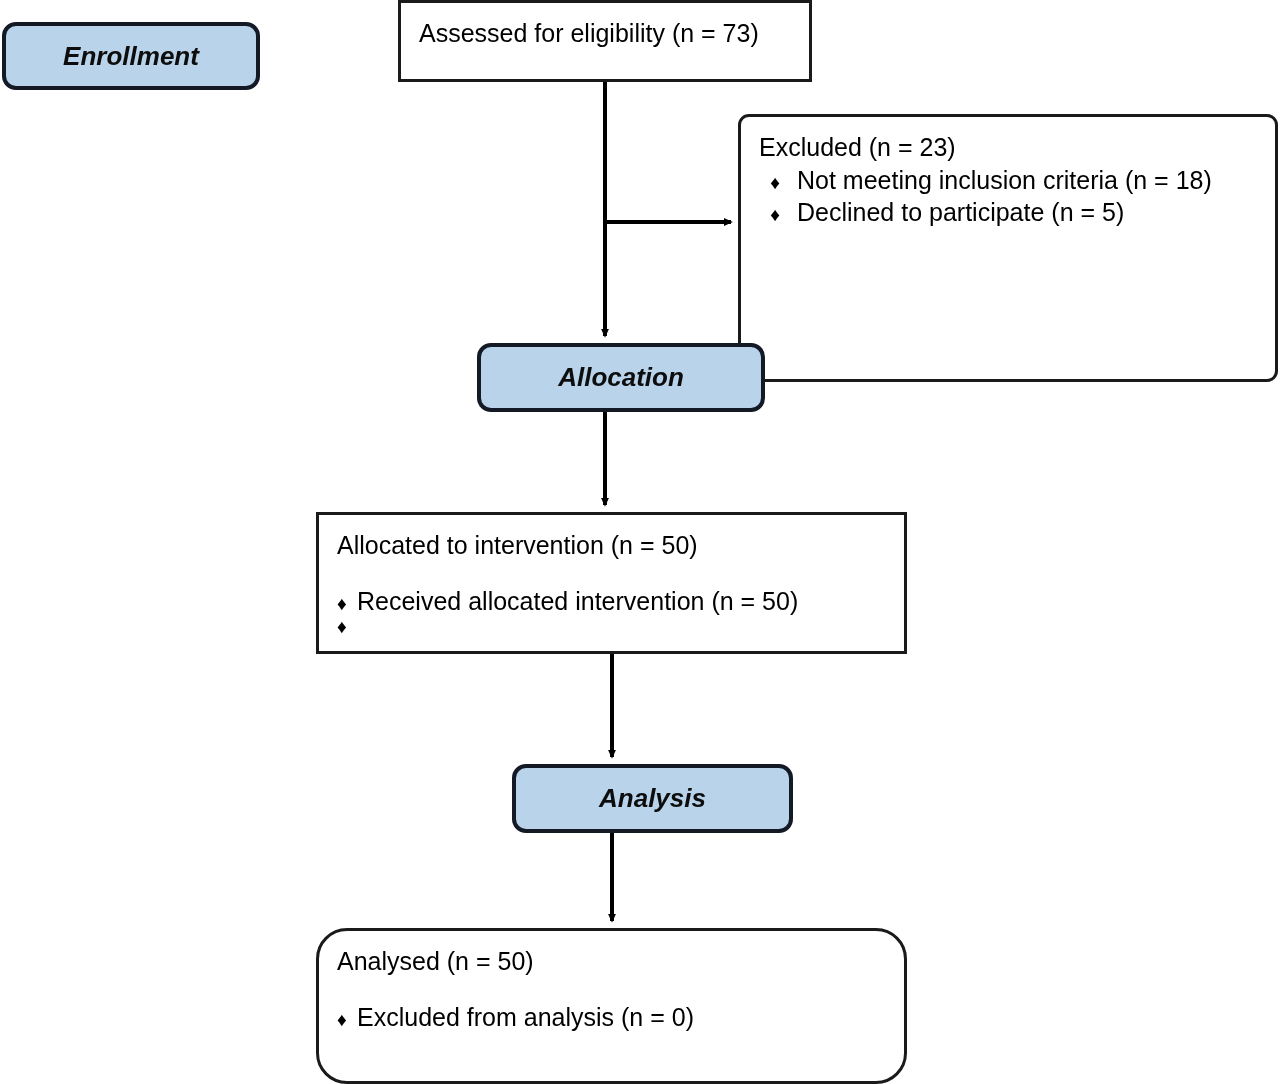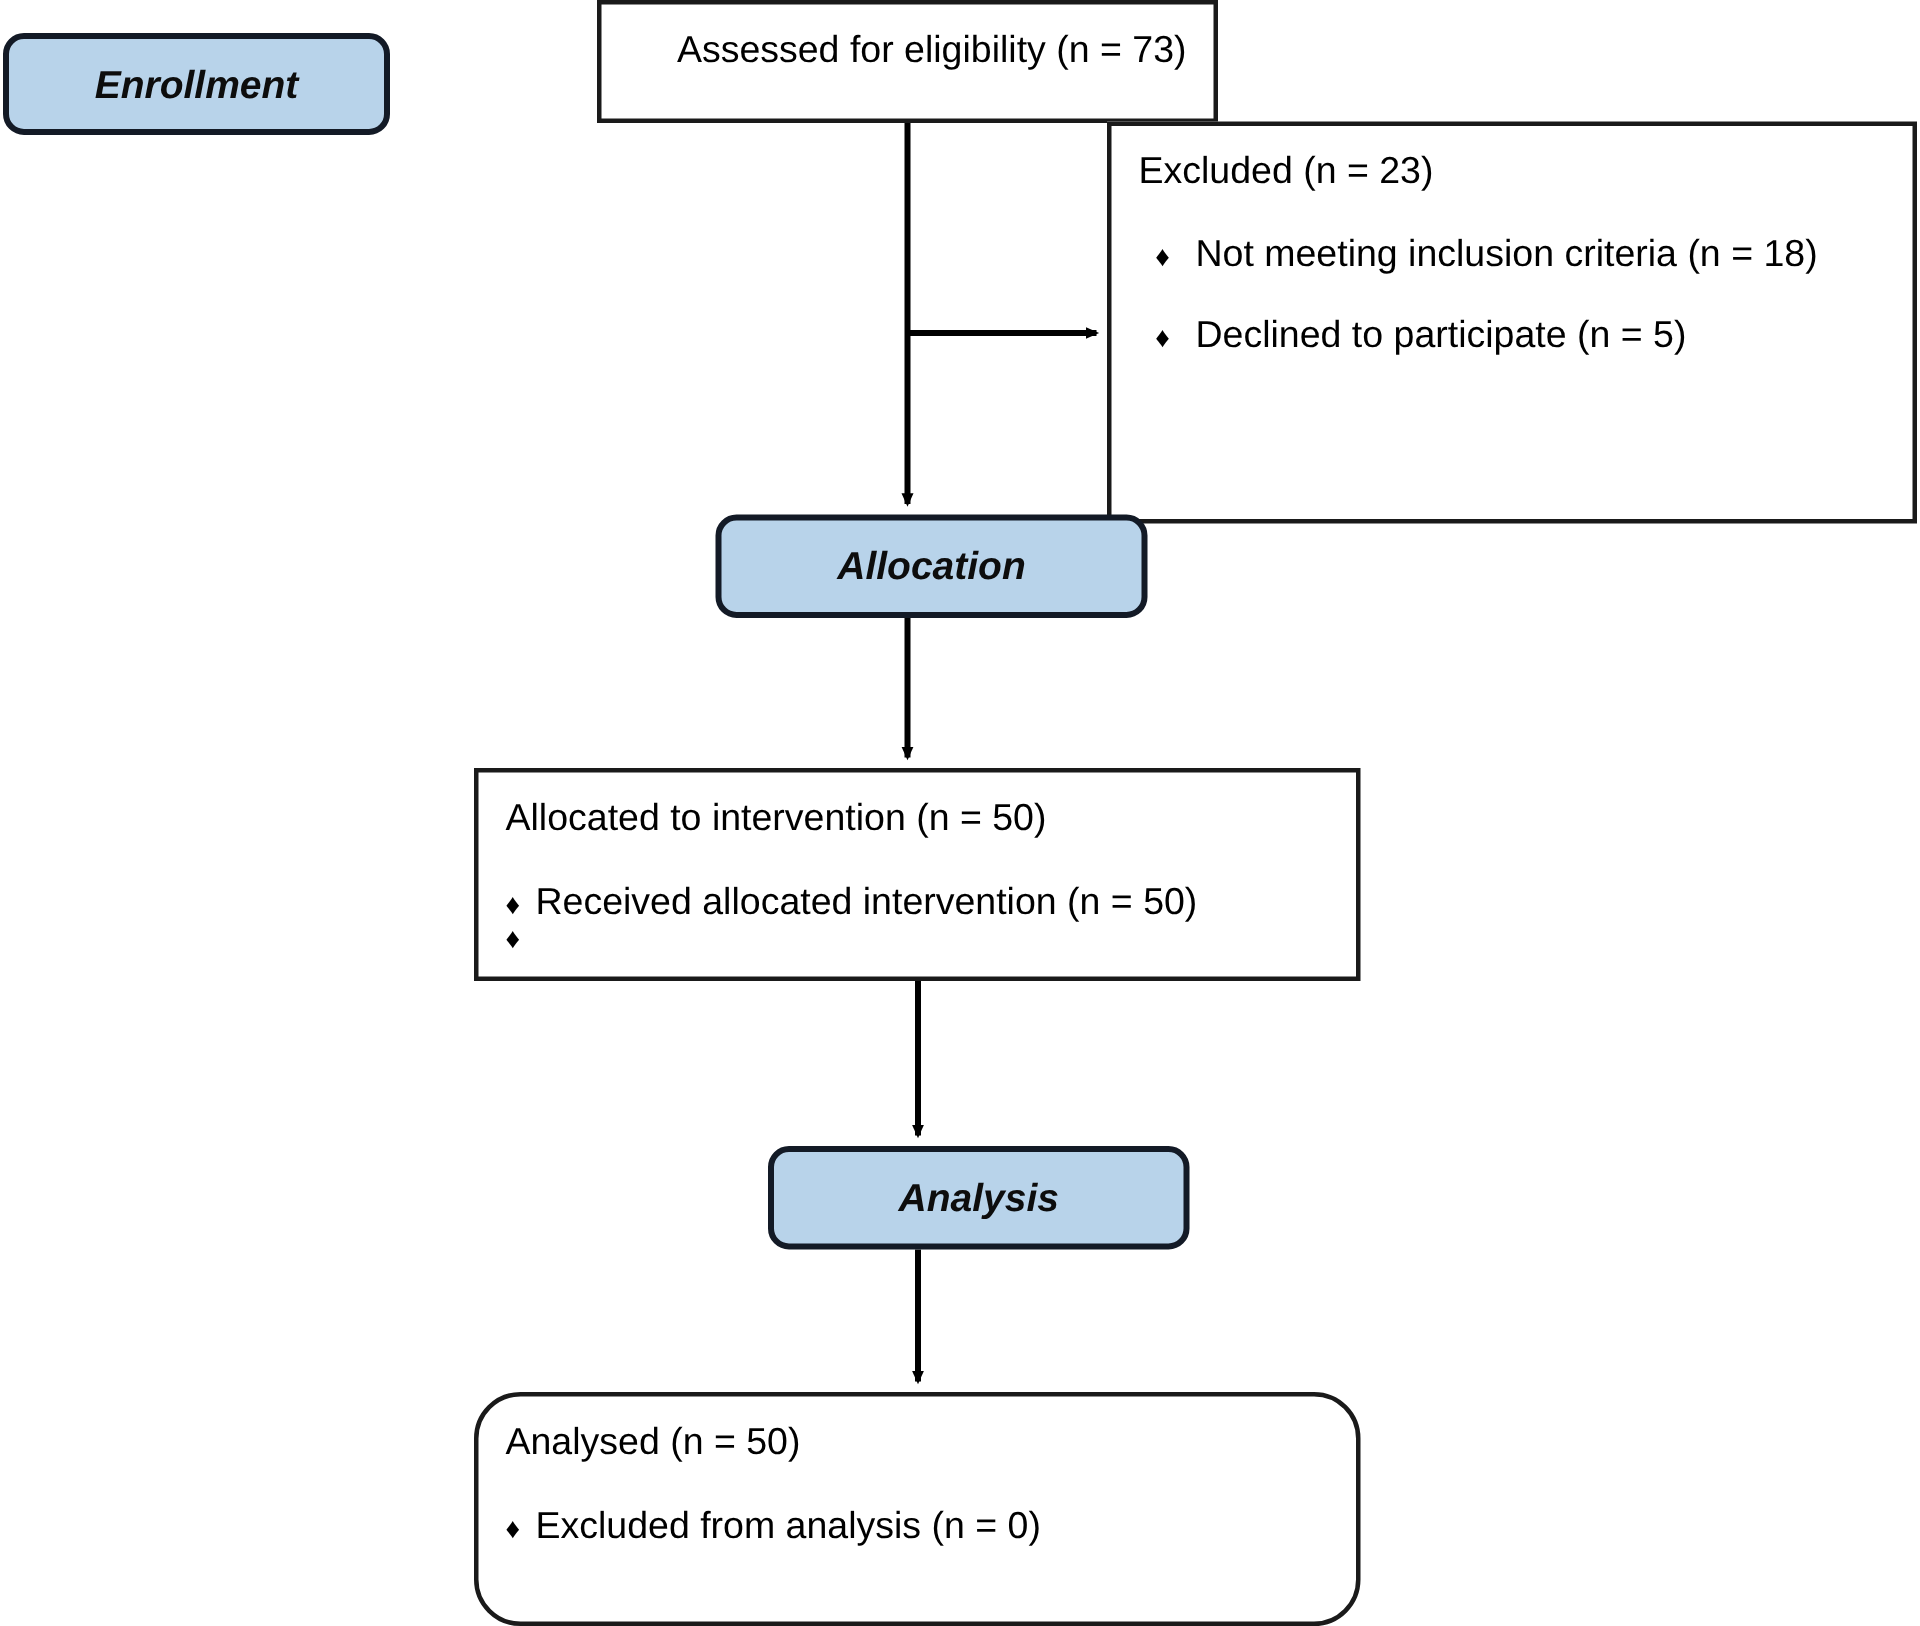--- a/index.html
+++ b/index.html
@@ -40,21 +40,21 @@
     border: 3px solid #1a1a1a;
     padding: 14px 18px 10px 18px;
   }
   .box-text {
     font-size: 25px;
     line-height: 1.30;
     color: #000000;
     white-space: pre;
   }
   .box-text.centered {
-    text-align: right;
+    text-align: left;
   }
 
   .bullet-list {
     margin: 0;
     padding: 0;
     list-style: none;
   }
   .bullet-list li {
     font-size: 25px;
     line-height: 1.30;
@@ -65,21 +65,21 @@
   }
   .bullet-glyph {
     display: inline-block;
     font-size: 19px;
     line-height: 1;
     color: #000000;
     flex: 0 0 auto;
   }
   
   .indent-wide .bullet-glyph { width: 32px; text-align: center; }
-  .indent-wide .bullet-label { margin-left: 6px; margin-top: 22px; }
+  .indent-wide .bullet-label { margin-left: 6px; }
   
   .indent-tight .bullet-glyph { width: 16px; text-align: left; }
   .indent-tight .bullet-label { margin-left: 4px; margin-top: 23px; }
 
   
   .stage {
     position: absolute;
     background: #b8d3ea;
     border: 4px solid #131a26;
     border-radius: 14px;
@@ -92,21 +92,21 @@
   .stage-label {
     font-size: 26px;
     font-weight: bold;
     color: #0d0d0d;
     white-space: nowrap;
   }
 
   
   #stage-enrollment { left: 2px;   top: 22px;  width: 258px; height: 68px; }
   #box-assessed     { left: 398px; top: 0px;   width: 414px; height: 82px; }
-  #box-excluded     { left: 738px; top: 81px;  width: 540px; height: 268px; }
+  #box-excluded     { left: 738px; top: 114px;  width: 540px; height: 268px; border-radius: 11px; }
   #stage-allocation { left: 477px; top: 343px; width: 288px; height: 69px; }
   #box-allocated    { left: 316px; top: 512px; width: 591px; height: 142px; }
   #stage-analysis   { left: 512px; top: 764px; width: 281px; height: 69px; }
   #box-analysed     { left: 316px; top: 928px; width: 591px; height: 156px; border-radius: 31px; }
 </style>
 </head>
 <body>
 
 <div id="diagram">
 

